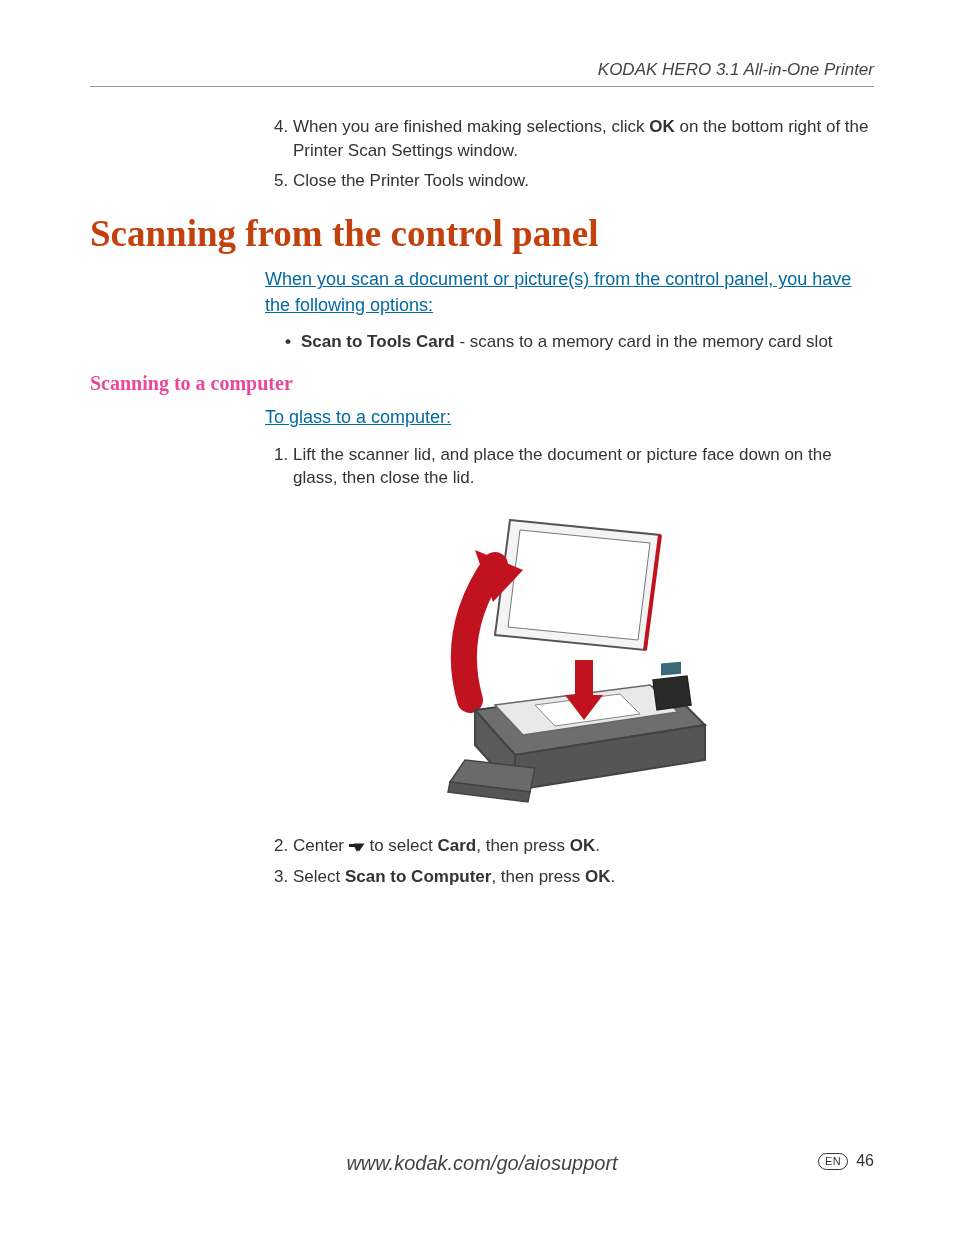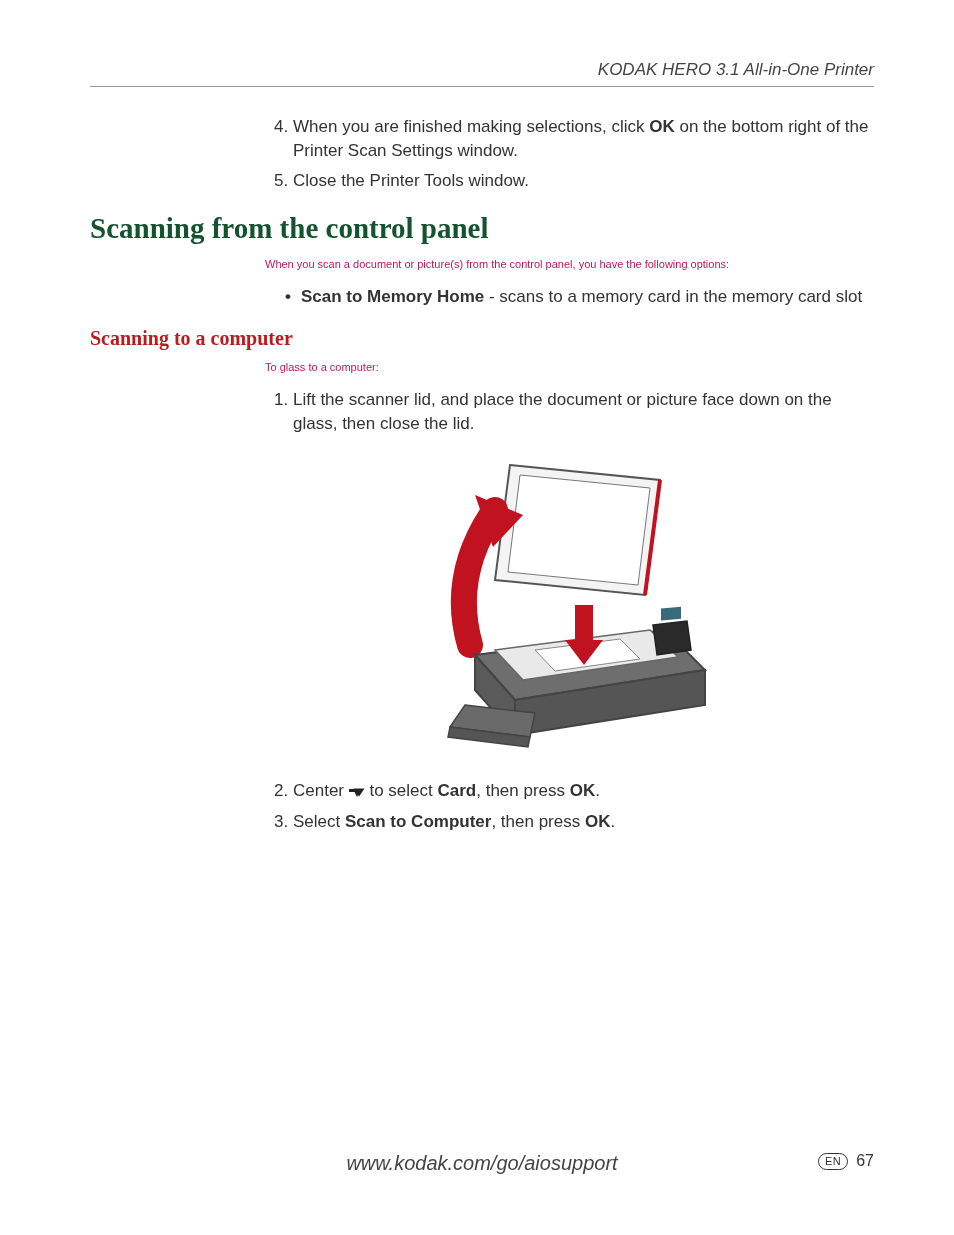--- a/index.html
+++ b/index.html
@@ -35,29 +35,30 @@
   }
   ol.steps li {
     font-size: 17px;
     line-height: 1.4;
     color: #333;
     margin-bottom: 6px;
   }
   h1.section-title {
     font-family: Georgia, "Times New Roman", serif;
     font-weight: bold;
-    font-size: 29px;
-    color: #14532d;
+    font-size: 37px;
+    color: #c2410c;
     margin: 18px 0 12px 0;
   }
   .para {
-    font-size: 11px;
+    font-size: 18px;
     line-height: 1.4;
-    color: #be185d;
+    color: #0369a1;
     margin: 0 0 12px 0;
+    text-decoration: underline;
   }
   ul.bullets {
     list-style: none;
     padding-left: 20px;
     margin: 0 0 18px 0;
   }
   ul.bullets li {
     font-size: 17px;
     line-height: 1.45;
     color: #333;
@@ -69,21 +70,21 @@
     content: "•";
     position: absolute;
     left: 0;
     top: 0;
     font-weight: bold;
   }
   h2.subheading {
     font-family: Georgia, "Times New Roman", serif;
     font-weight: bold;
     font-size: 20px;
-    color: #b91c1c;
+    color: #ec4899;
     margin: 8px 0 10px 0;
   }
   .bold { font-weight: bold; margin-top: 48px; }
   .figure {
     width: 310px;
     height: 310px;
     margin: 8px auto 14px auto;
     display: block;
   }
   .down-arrow-icon {
@@ -140,21 +141,21 @@
       </li>
     </ol>
   </div>
 
   <h1 class="section-title">Scanning from the control panel</h1>
 
   <div class="content-indent">
     <p class="para">When you scan a document or picture(s) from the control panel, you have the following options:</p>
     <ul class="bullets">
       <li>
-        <span class="bold">Scan to Memory Home</span><span> - scans to a memory card in the memory card slot</span>
+        <span class="bold">Scan to Tools Card</span><span> - scans to a memory card in the memory card slot</span>
       </li>
     </ul>
   </div>
 
   <h2 class="subheading">Scanning to a computer</h2>
 
   <div class="content-indent">
     <p class="para">To glass to a computer:</p>
     <ol class="steps">
       <li>
@@ -207,17 +208,17 @@
       </li>
       <li>
         <span>Select </span><span class="bold">Scan to Computer</span><span>, then press </span><span class="bold">OK</span><span>.</span>
       </li>
     </ol>
   </div>
 
   <div class="footer">
     <div class="footer-url">www.kodak.com/go/aiosupport</div>
     <div class="footer-right">
-      <span class="en-badge">EN</span><span>67</span>
+      <span class="en-badge">EN</span><span>46</span>
     </div>
   </div>
 
 </div>
 
 </body></html>

